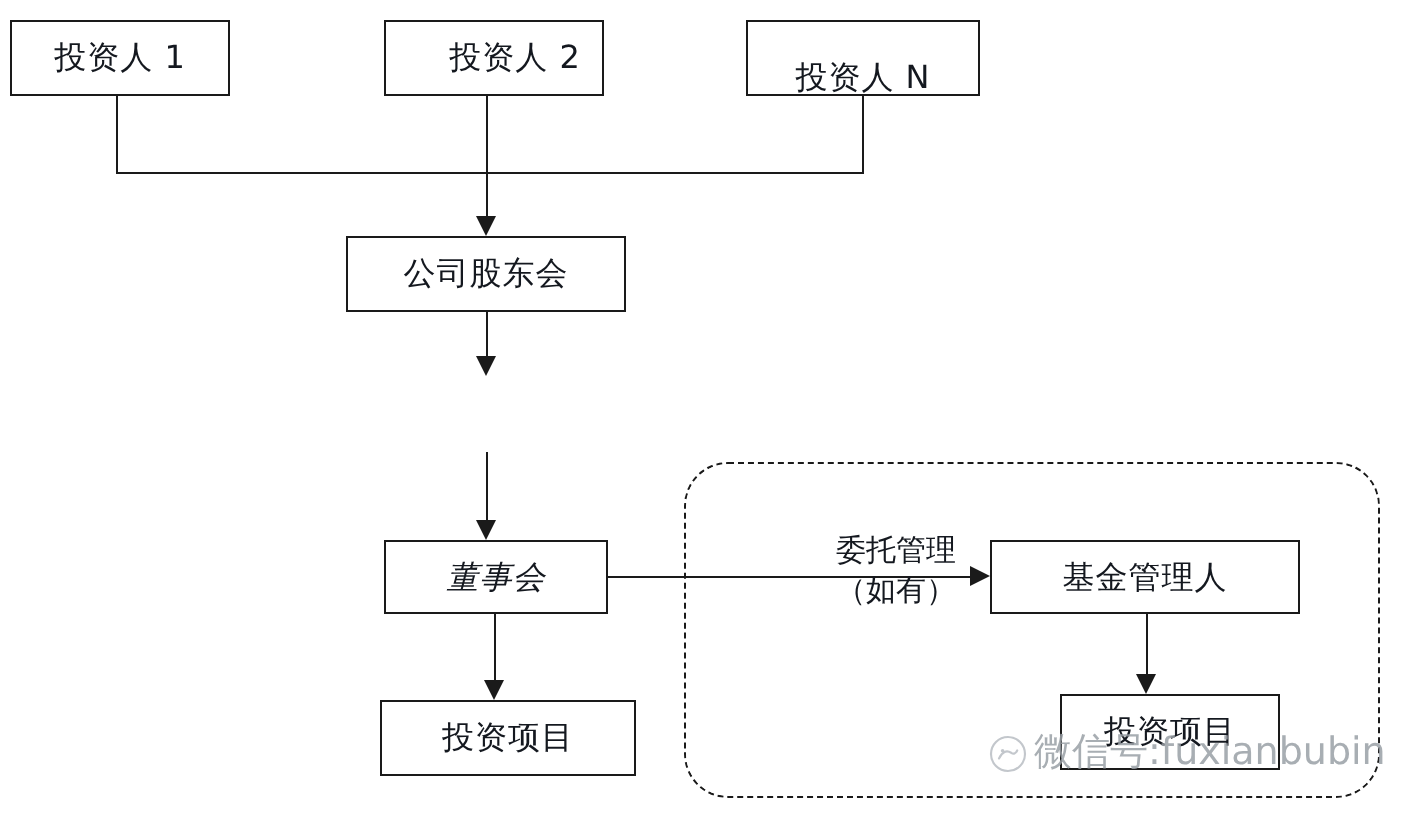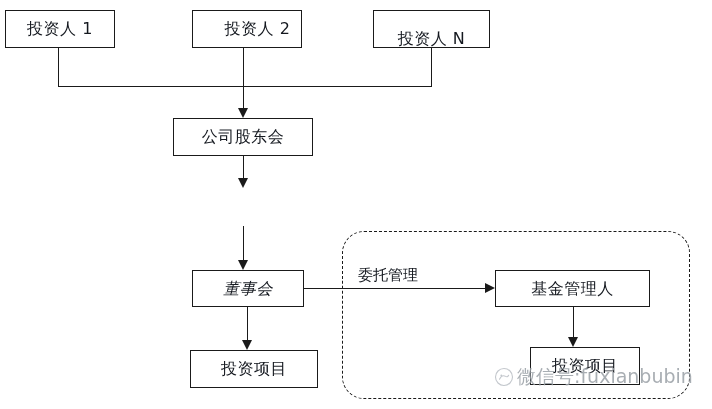--- a/index.html
+++ b/index.html
@@ -77,21 +77,21 @@
     border-left: 10px solid #1a1a1a;
     z-index: 3;
   }
   
   .edge-label {
     position: absolute;
     z-index: 3;
     color: #14181f;
     font-size: 15px;
     line-height: 20px;
-    text-align: left;
+    text-align: right;
     white-space: nowrap;
   }
   
   .watermark {
     position: absolute;
     z-index: 6;
     display: flex;
     align-items: flex-start;
     gap: 3px;
     color: #9aa0a6;
@@ -156,20 +156,21 @@
 
   <div class="node" style="left:190px; top:350px; width:128px; height:38px;">
     <span>投资项目</span>
   </div>
 
   <div class="hline" style="left:304px; top:288px; width:181px;"></div>
   <div class="arrowhead-right" style="left:485px; top:283px;"></div>
 
   <div class="edge-label" style="left:358px; top:265px; width:120px;">
     <div>委托管理</div>
+    <div>（如有）</div>
   </div>
 
   <div class="node sub" style="left:495px; top:270px; width:155px; height:37px;">
     <span>基金管理人</span>
   </div>
 
   <div class="vline" style="left:573px; top:307px; height:30px;"></div>
   <div class="arrowhead-down" style="left:568px; top:337px;"></div>
 
   <div class="node sub" style="left:530px; top:347px; width:110px; height:38px;">

